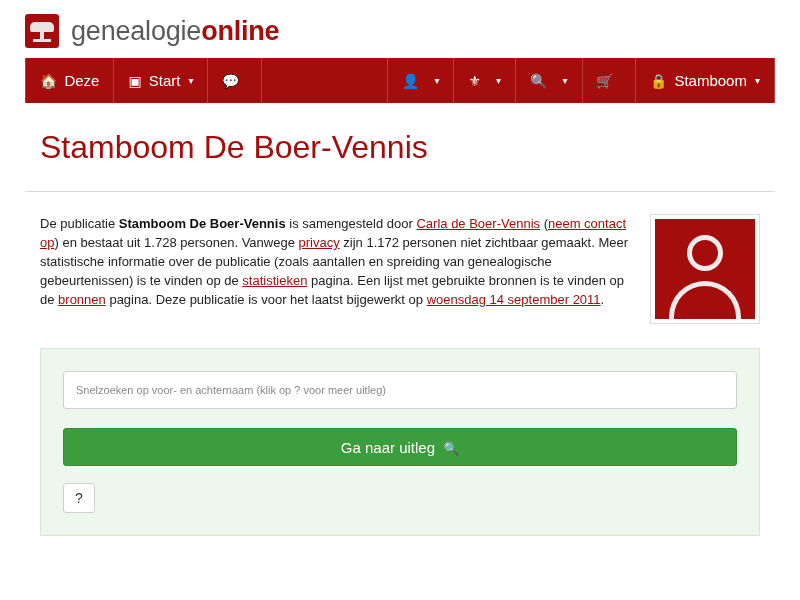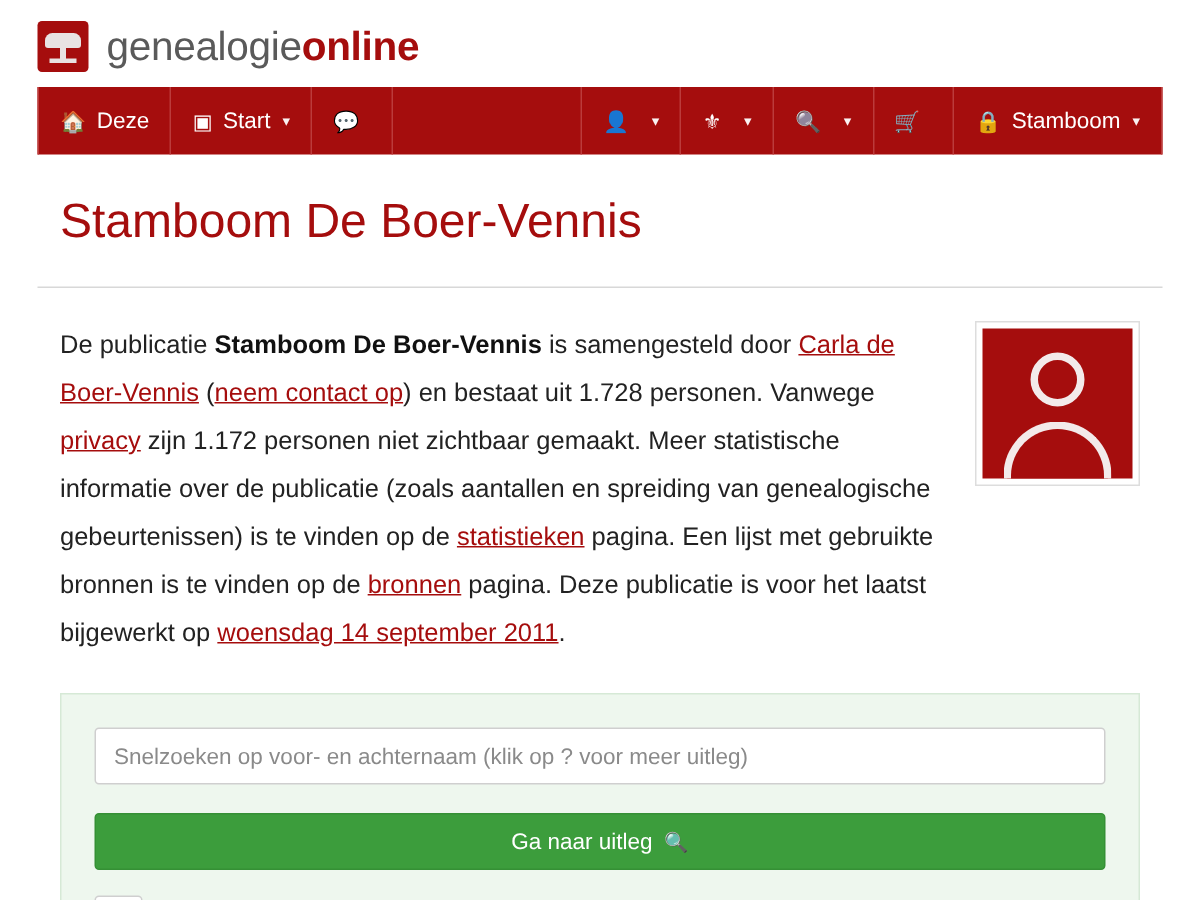--- a/index.html
+++ b/index.html
@@ -112,22 +112,22 @@
     border-top: 1px solid #d8d8d8;
   }
 
   
   .intro-wrap {
     display: flex;
     padding: 22px 15px 0 15px;
   }
   .intro-text {
     flex: 1 1 auto;
-    font-size: 17px;
-    line-height: 32px;
+    font-size: 13px;
+    line-height: 19px;
     color: #222;
     max-width: 592px;
   }
   .intro-text a {
     color: #a50d0d;
     text-decoration: underline;
   }
   .intro-text b { font-weight: bold; color: #111; }
 
   .avatar {
@@ -171,21 +171,21 @@
     border: 1px solid #d6e9d6;
     padding: 22px 22px 22px 22px;
   }
   .search-input {
     display: block;
     width: 100%;
     height: 38px;
     border: 1px solid #cfcfcf;
     border-radius: 3px;
     padding: 6px 12px;
-    font-size: 15px;
+    font-size: 11px;
     color: #555;
     background: #fff;
     font-family: "Liberation Sans", sans-serif;
   }
   .search-input::placeholder { color: #8a8a8a; }
   .go-button {
     display: block;
     width: 100%;
     margin-top: 19px;
     height: 38px;

